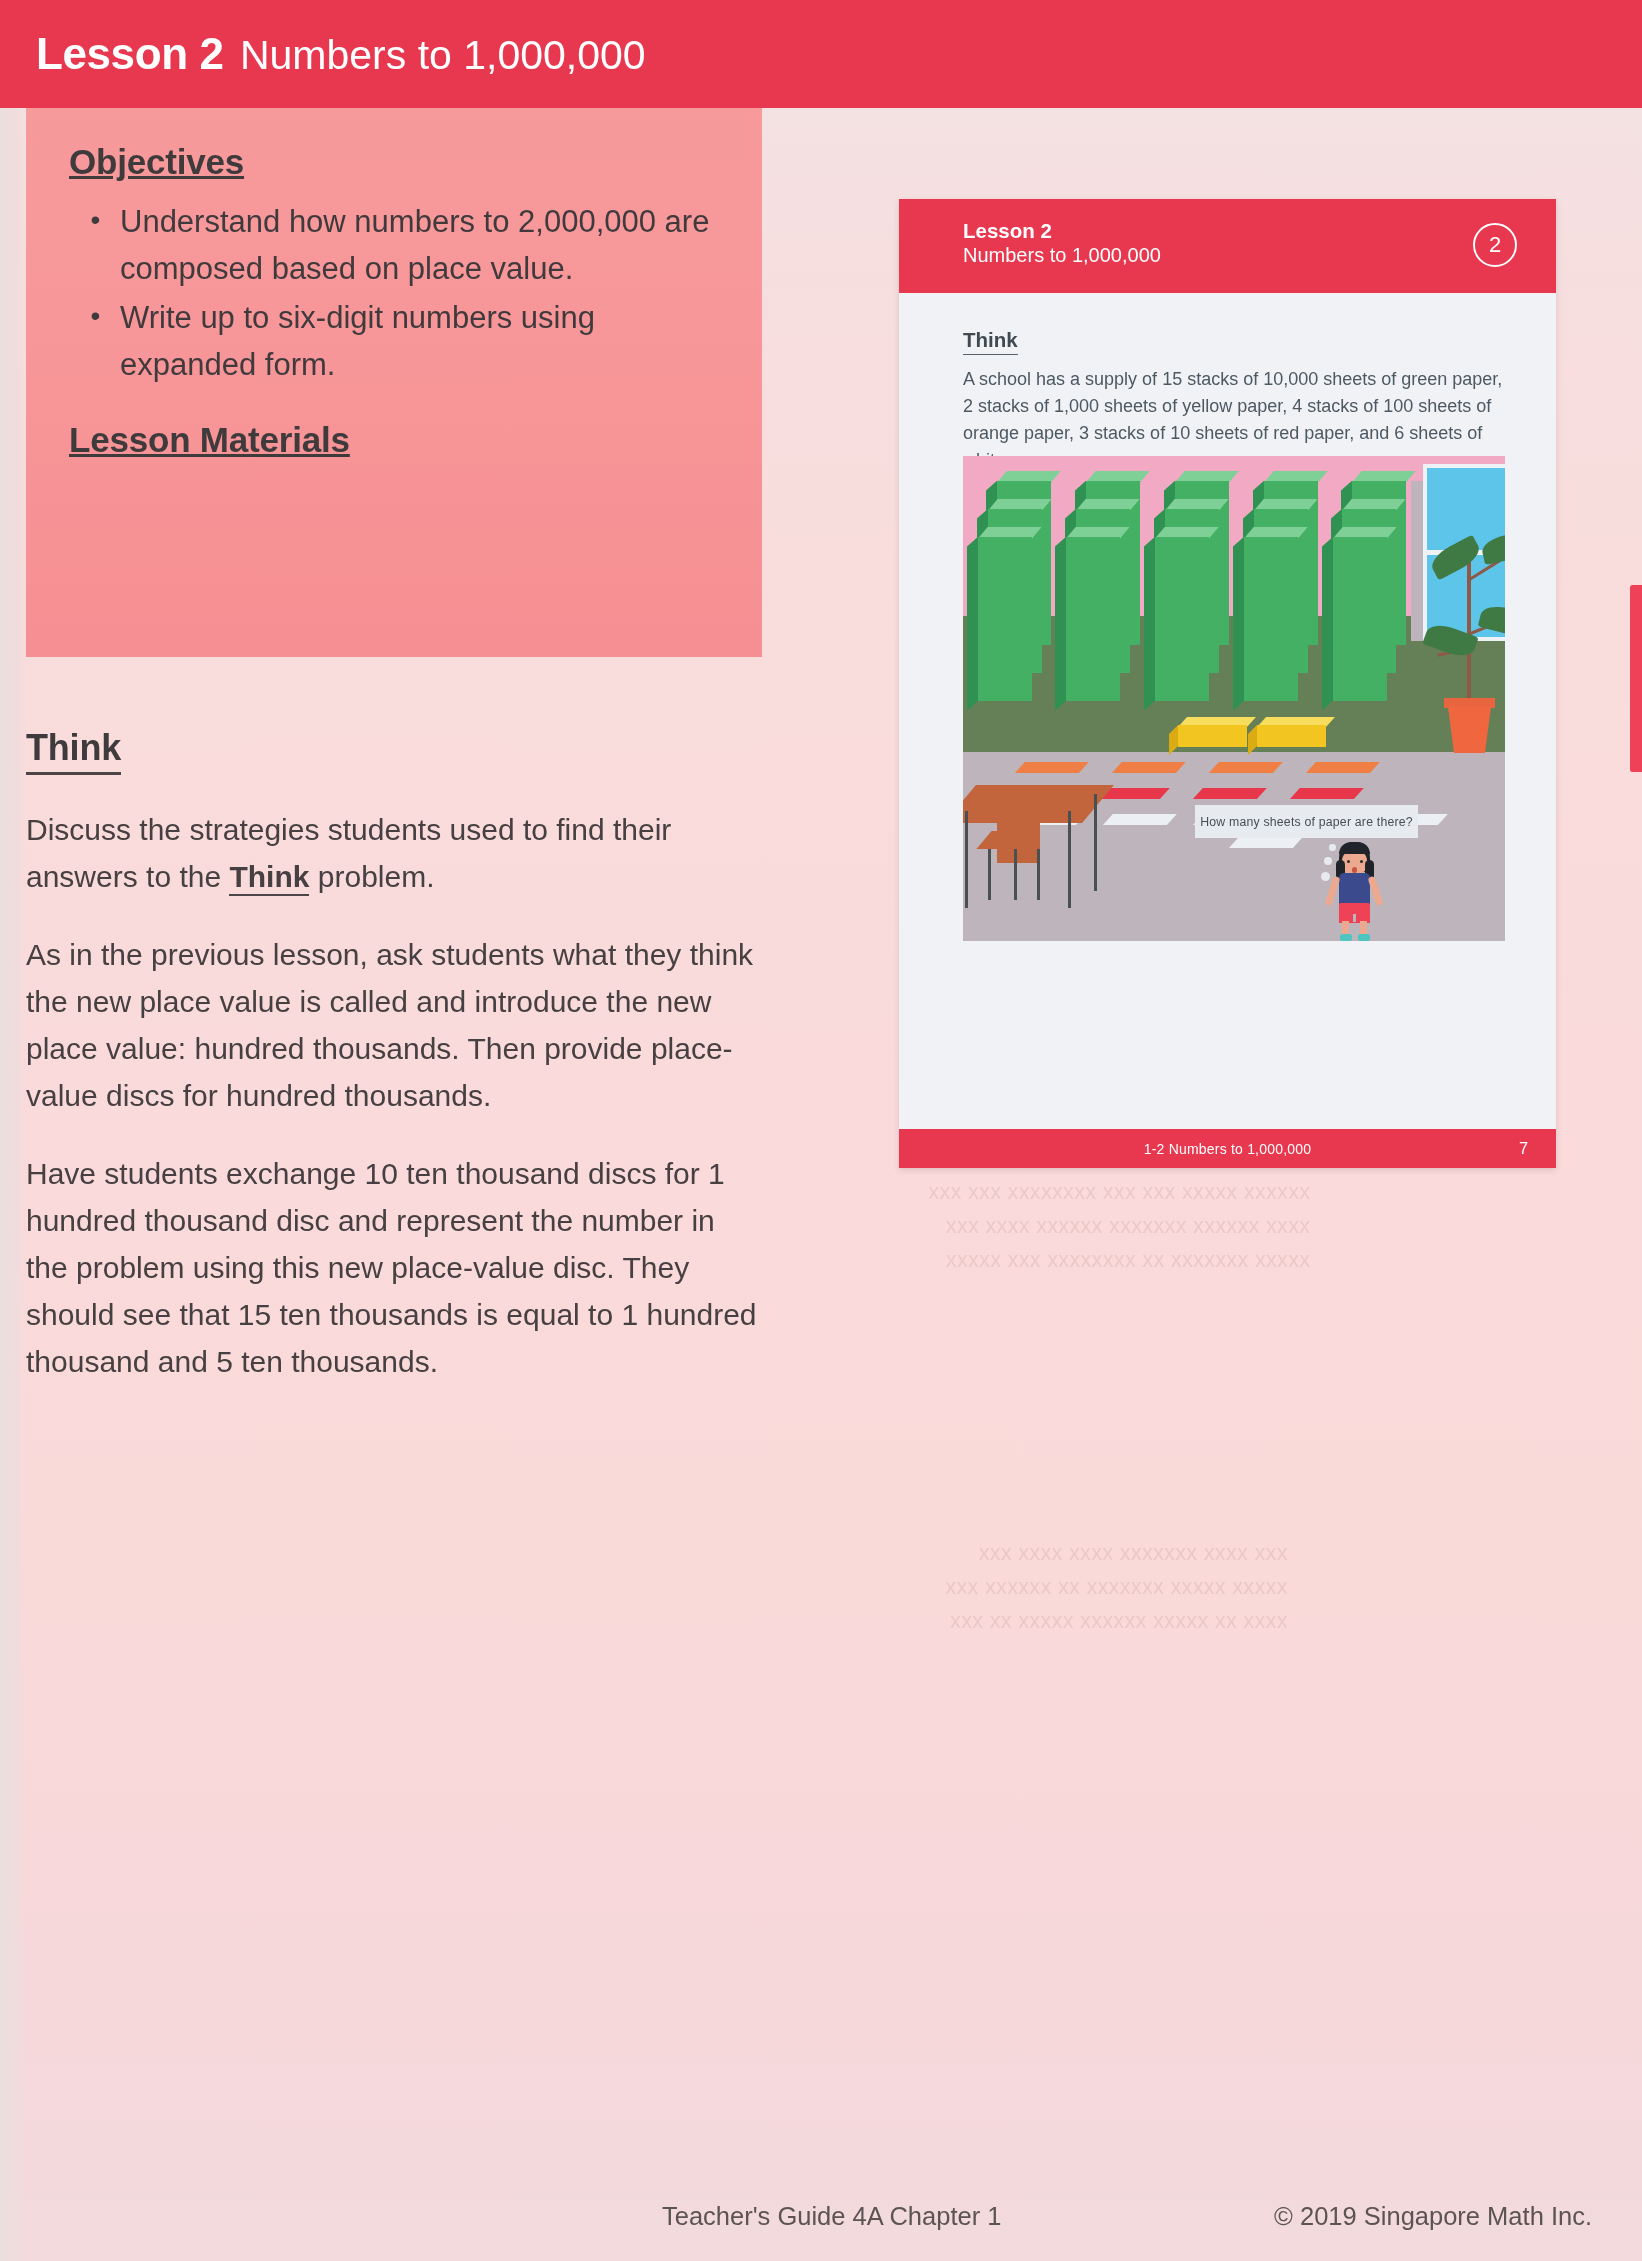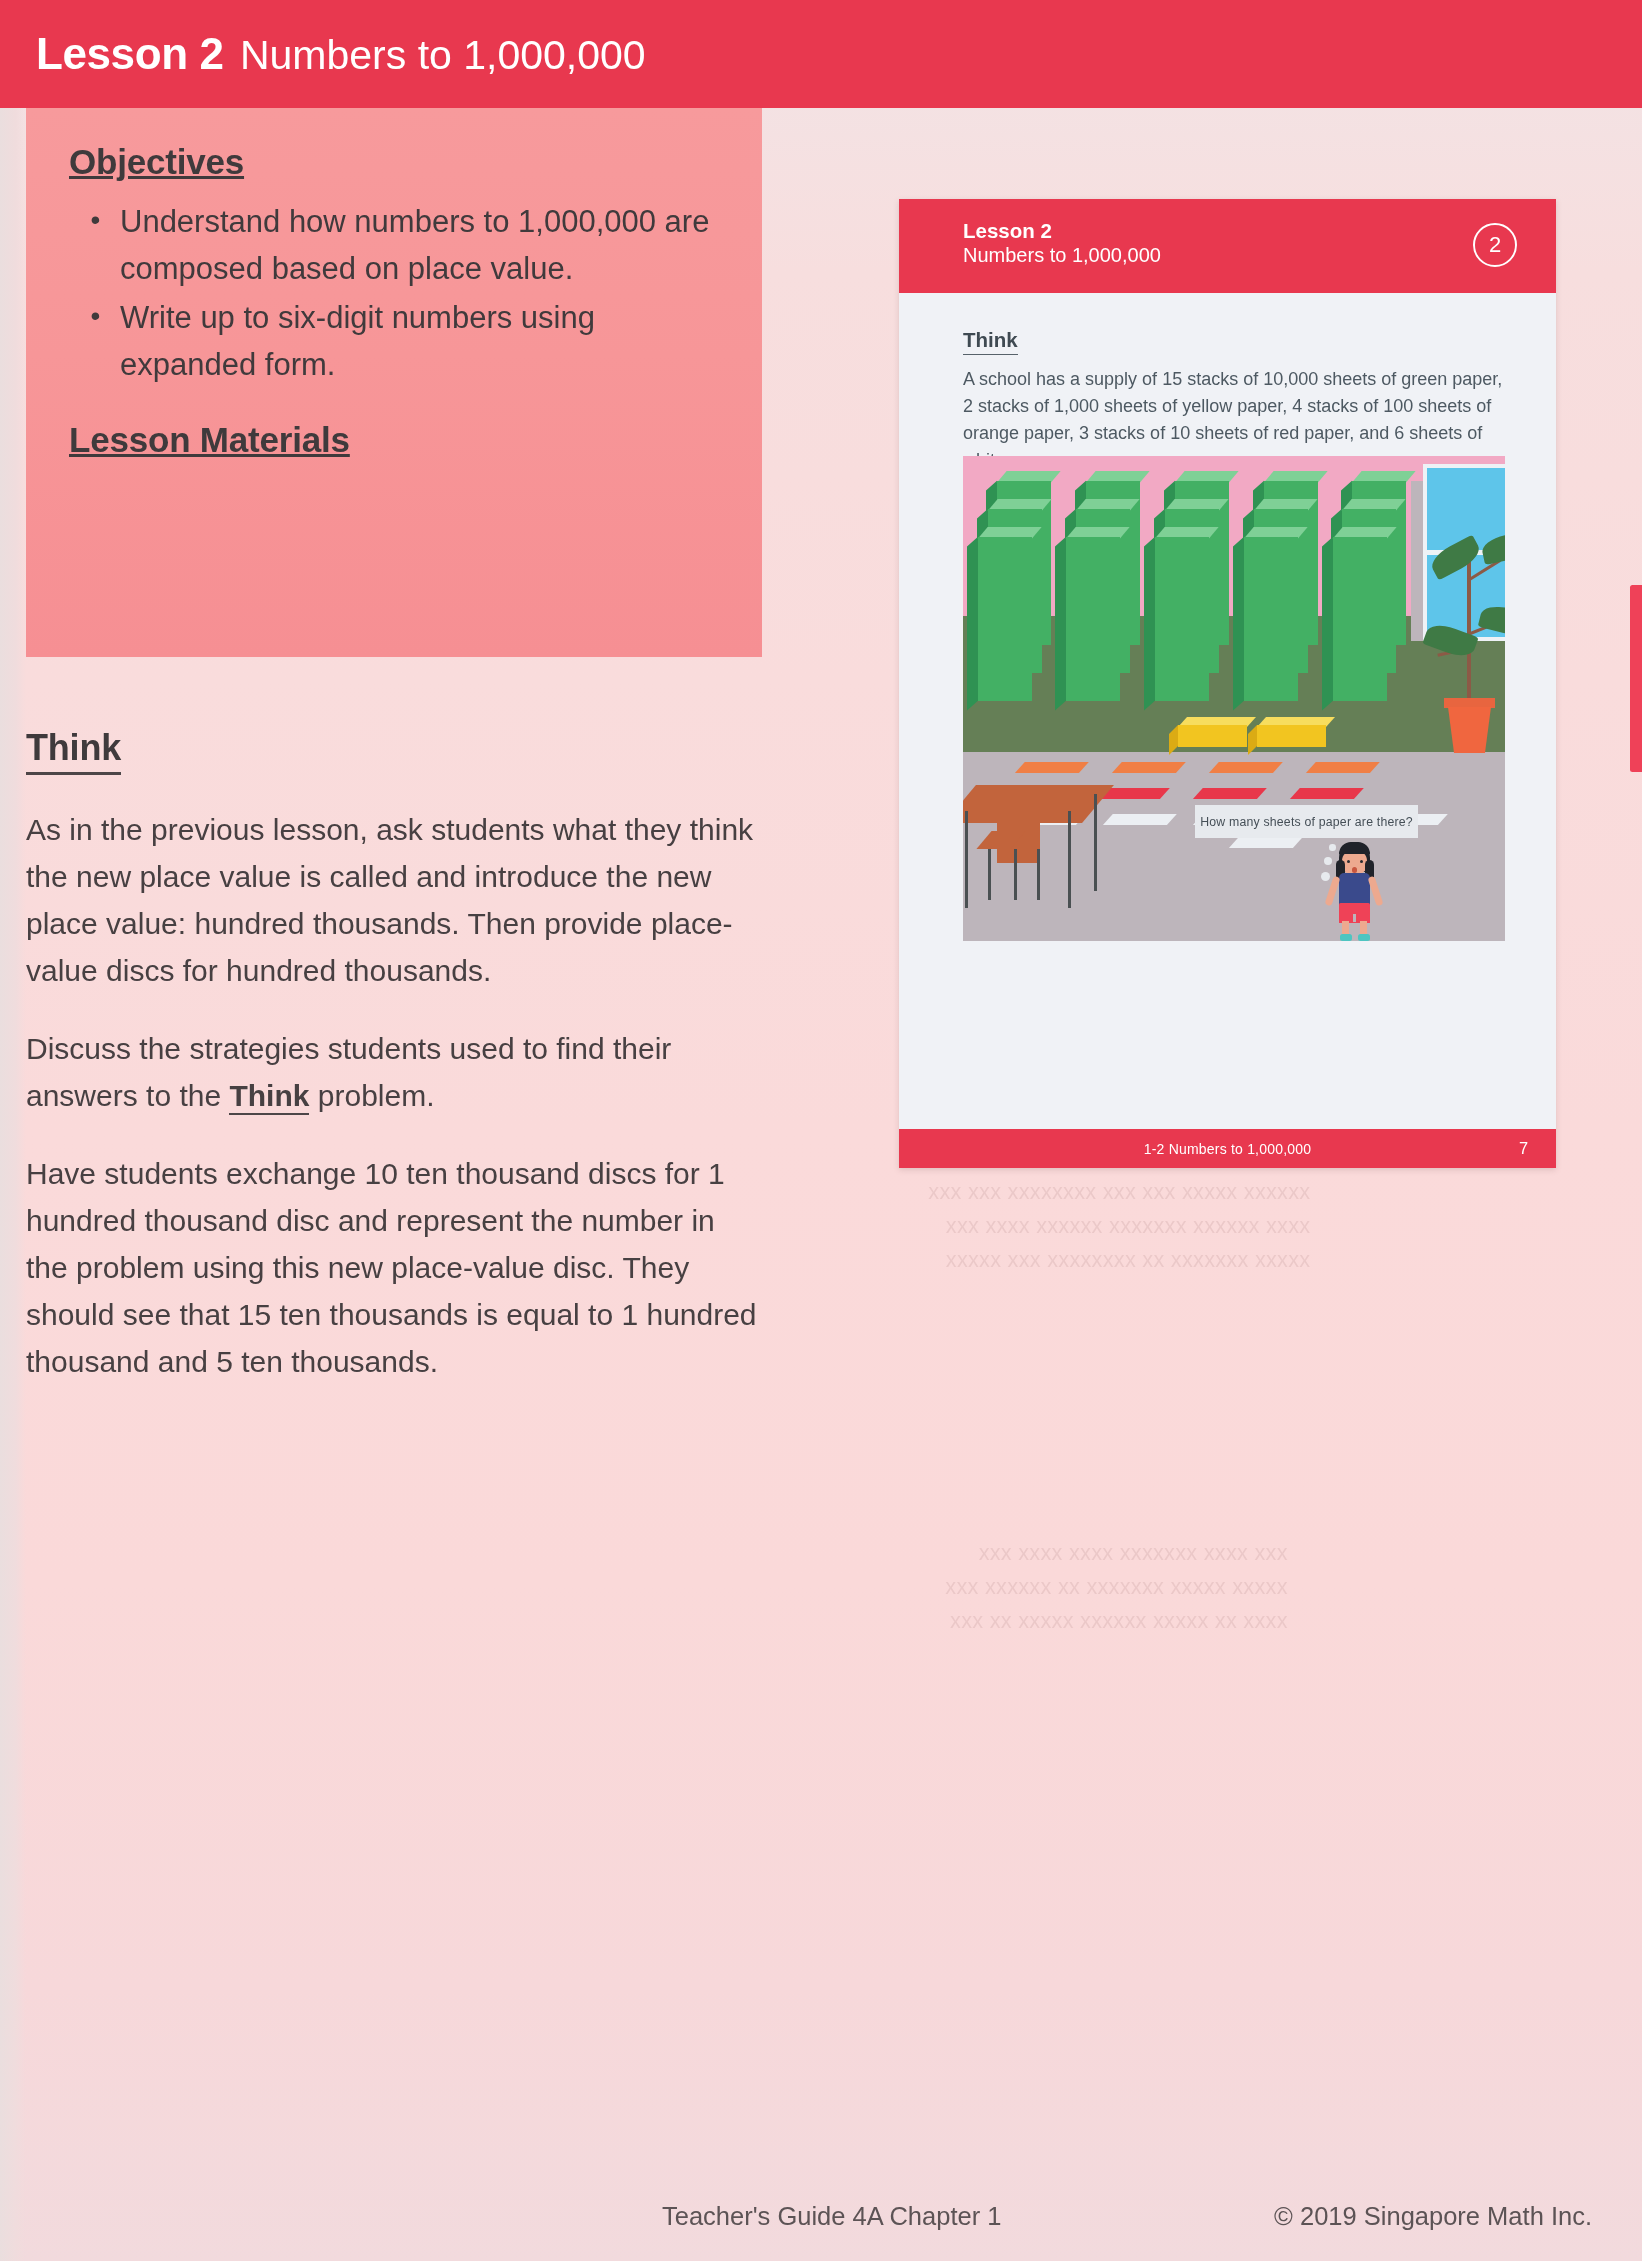--- a/index.html
+++ b/index.html
@@ -316,37 +316,37 @@
     <span id="lesson-title">Numbers to 1,000,000</span>
   </div>
 </div>
 
 <div id="page-tab"></div>
 
 <div id="objectives-panel">
   <div id="objectives-heading" class="panel-heading">Objectives</div>
 
   <ul id="objectives-list" class="bullets">
-    <li>Understand how numbers to 1,000,000 are composed based on place value.</li>
+    <li>Understand how numbers to 2,000,000 are composed based on place value.</li>
     <li>Write up to six-digit numbers using expanded form.</li>
   </ul>
 
   <div id="materials-heading" class="panel-heading">Lesson Materials</div>
 
   <ul id="materials-list" class="bullets">
   </ul>
 </div>
 
 <div id="think-section">
   <div id="think-heading">Think</div>
 
 
+  <p class="body-para"><span>Discuss the strategies students used to find their answers to the </span><span class="term">Think</span><span> problem.</span></p>
+
   <p class="body-para">As in the previous lesson, ask students what they think the new place value is called and introduce the new place value: hundred thousands. Then provide place-value discs for hundred thousands.</p>
-
-  <p class="body-para"><span>Discuss the strategies students used to find their answers to the </span><span class="term">Think</span><span> problem.</span></p>
 
   <p class="body-para">Have students exchange 10 ten thousand discs for 1 hundred thousand disc and represent the number in the problem using this new place-value disc. They should see that 15 ten thousands is equal to 1 hundred thousand and 5 ten thousands.</p>
 </div>
 
 <div id="book-inset">
 
   <div id="inset-header"></div>
   <div id="inset-lesson-label">Lesson 2</div>
   <div id="inset-lesson-title">Numbers to 1,000,000</div>
   <div id="inset-lesson-number">2</div>

